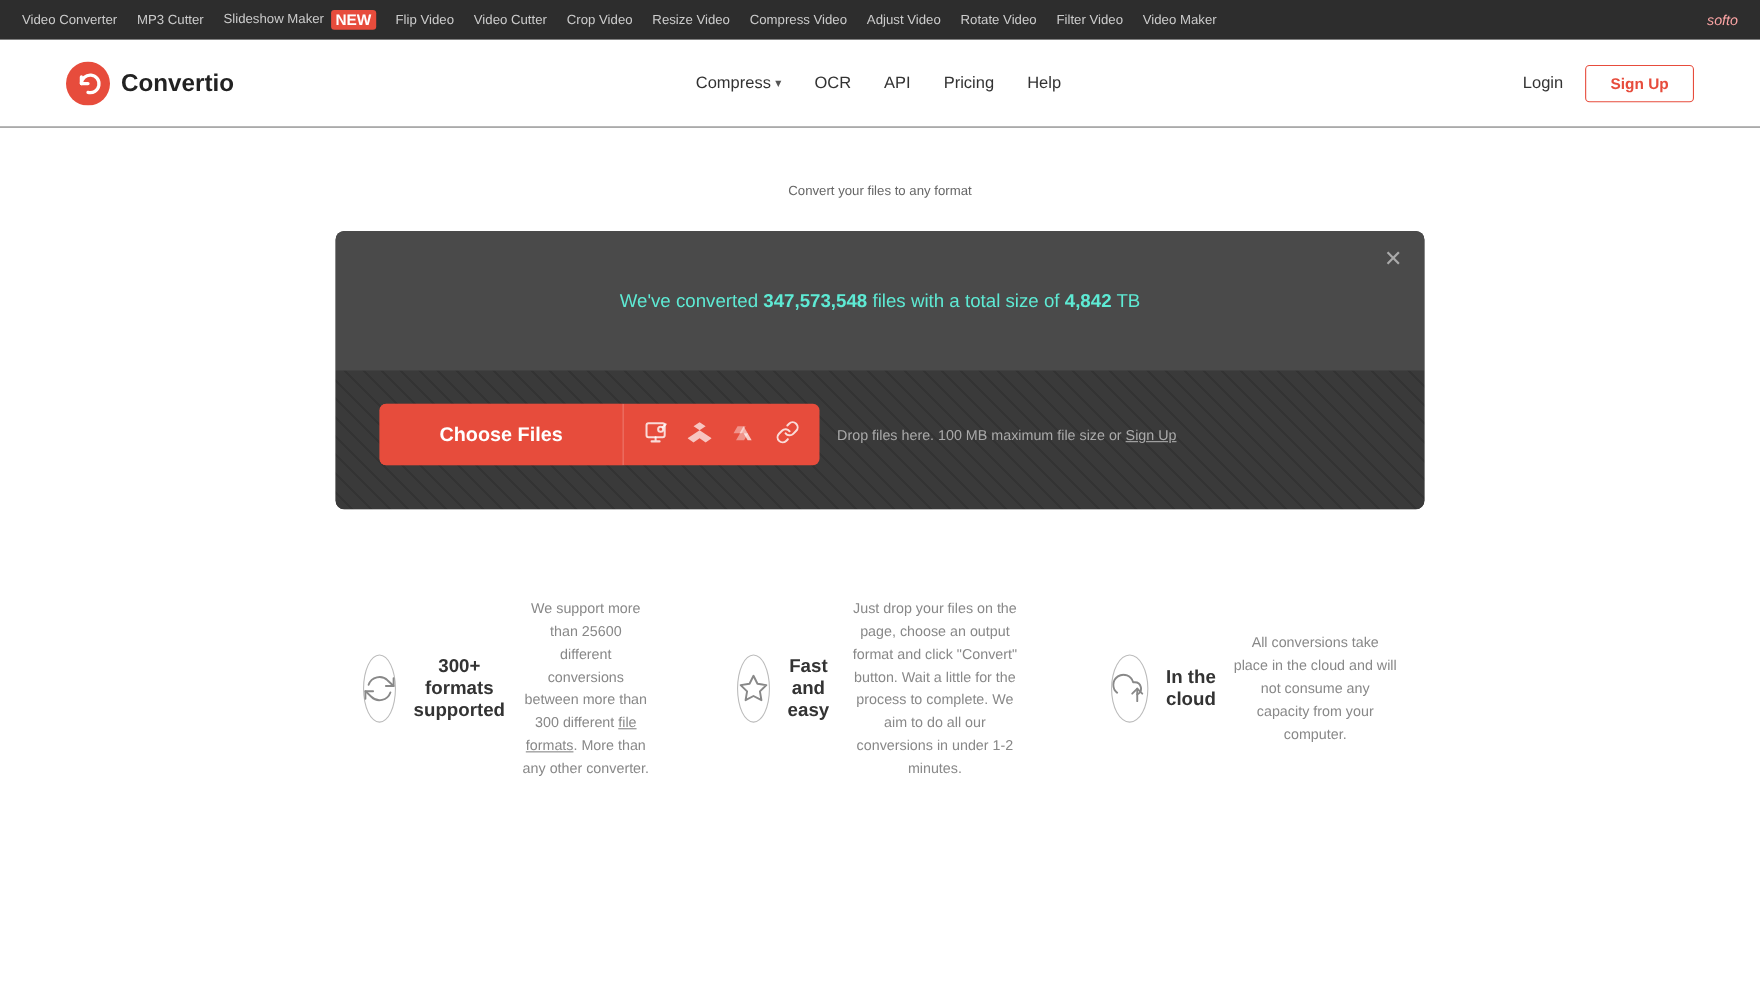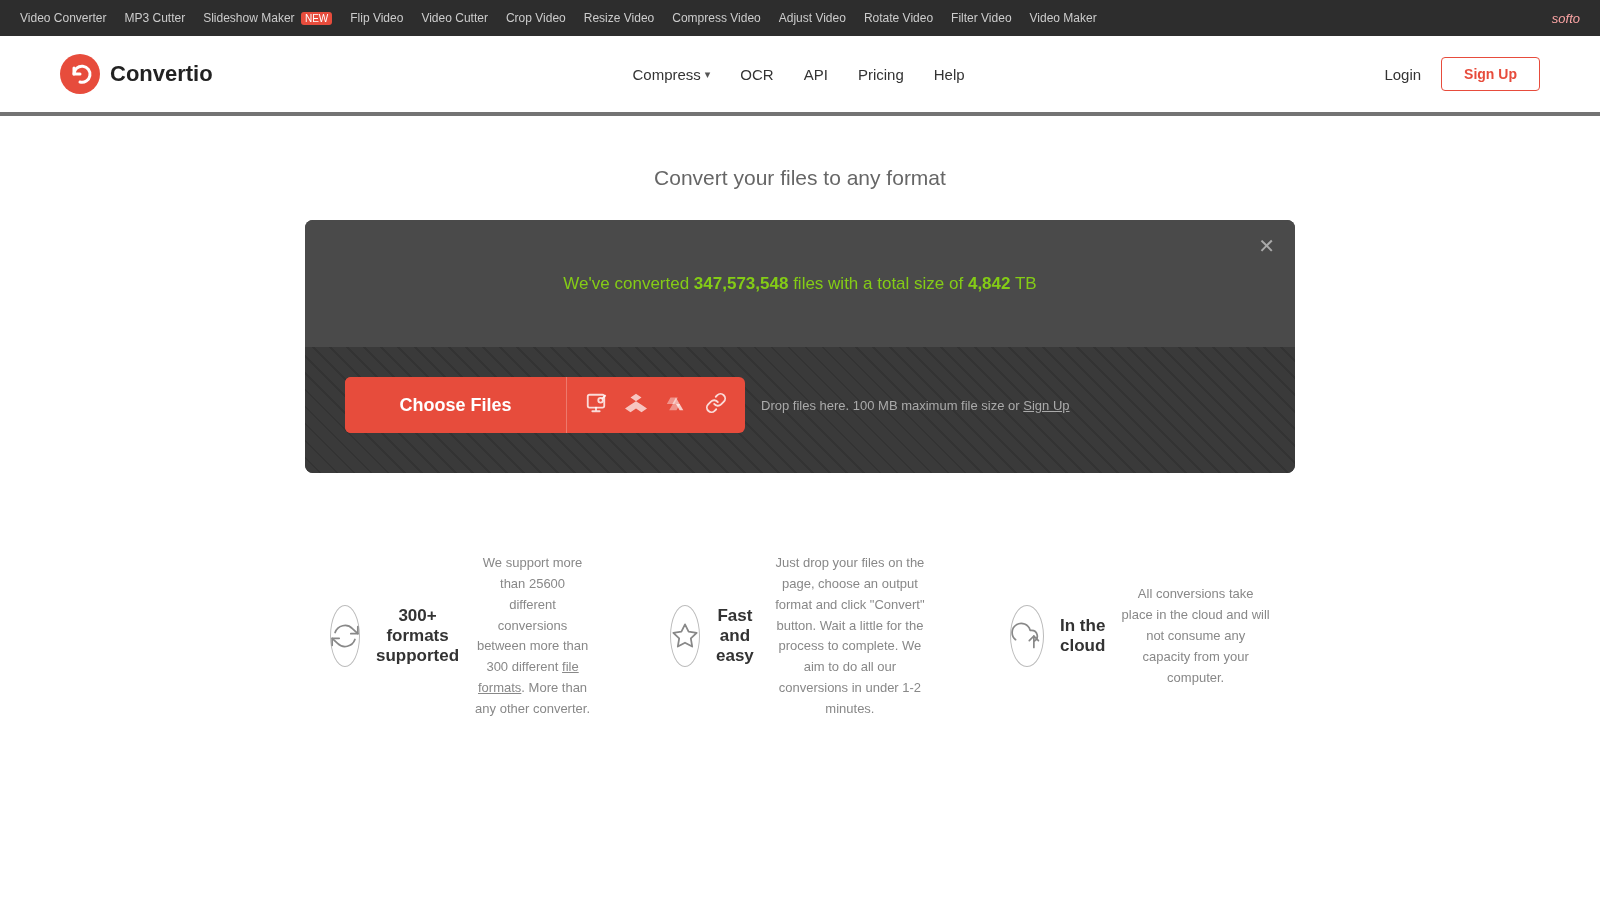--- a/index.html
+++ b/index.html
@@ -21,41 +21,41 @@
     }
     .topbar-links a {
       color: #ccc;
       text-decoration: none;
       font-size: 12px;
       white-space: nowrap;
     }
     .topbar-links .new-badge {
       background: #e74c3c;
       color: #fff;
-      font-size: 10px;
+      font-size: 14px;
       padding: 1px 4px;
       border-radius: 3px;
       margin-left: 3px;
-      font-weight: normal;
+      font-weight: bold;
       vertical-align: middle;
     }
     .topbar-brand {
       color: #fca5a5;
       font-size: 13px;
       font-style: italic;
     }
 
     
     .header {
       display: flex;
       align-items: center;
       justify-content: space-between;
       padding: 0 60px;
       height: 80px;
-      border-bottom: 4px solid #737373;
+      border-bottom: 1px solid #737373;
       text-align: center;
     }
     .logo-area {
       display: flex;
       align-items: center;
       gap: 10px;
       text-decoration: none;
     }
     .logo-icon {
       width: 40px;
@@ -112,21 +112,21 @@
       text-align: center;
       padding: 50px 20px 30px;
     }
     .hero-title {
       font-size: 42px;
       font-weight: 700;
       color: #e74c3c;
       margin-bottom: 12px;
     }
     .hero-subtitle {
-      font-size: 21px;
+      font-size: 12px;
       color: #666;
     }
 
     
     .upload-section {
       display: flex;
       justify-content: center;
       padding: 0 60px 20px;
     }
     .upload-box {
@@ -135,21 +135,21 @@
       width: 990px;
       position: relative;
       overflow: hidden;
     }
     .upload-box-top {
       background: #4a4a4a;
       padding: 50px 40px;
       text-align: center;
     }
     .stats-text {
-      color: #84cc16;
+      color: #5eead4;
       font-size: 17px;
       line-height: 1.6;
     }
     .close-btn {
       position: absolute;
       top: 16px;
       right: 20px;
       background: none;
       border: none;
       color: #aaa;

